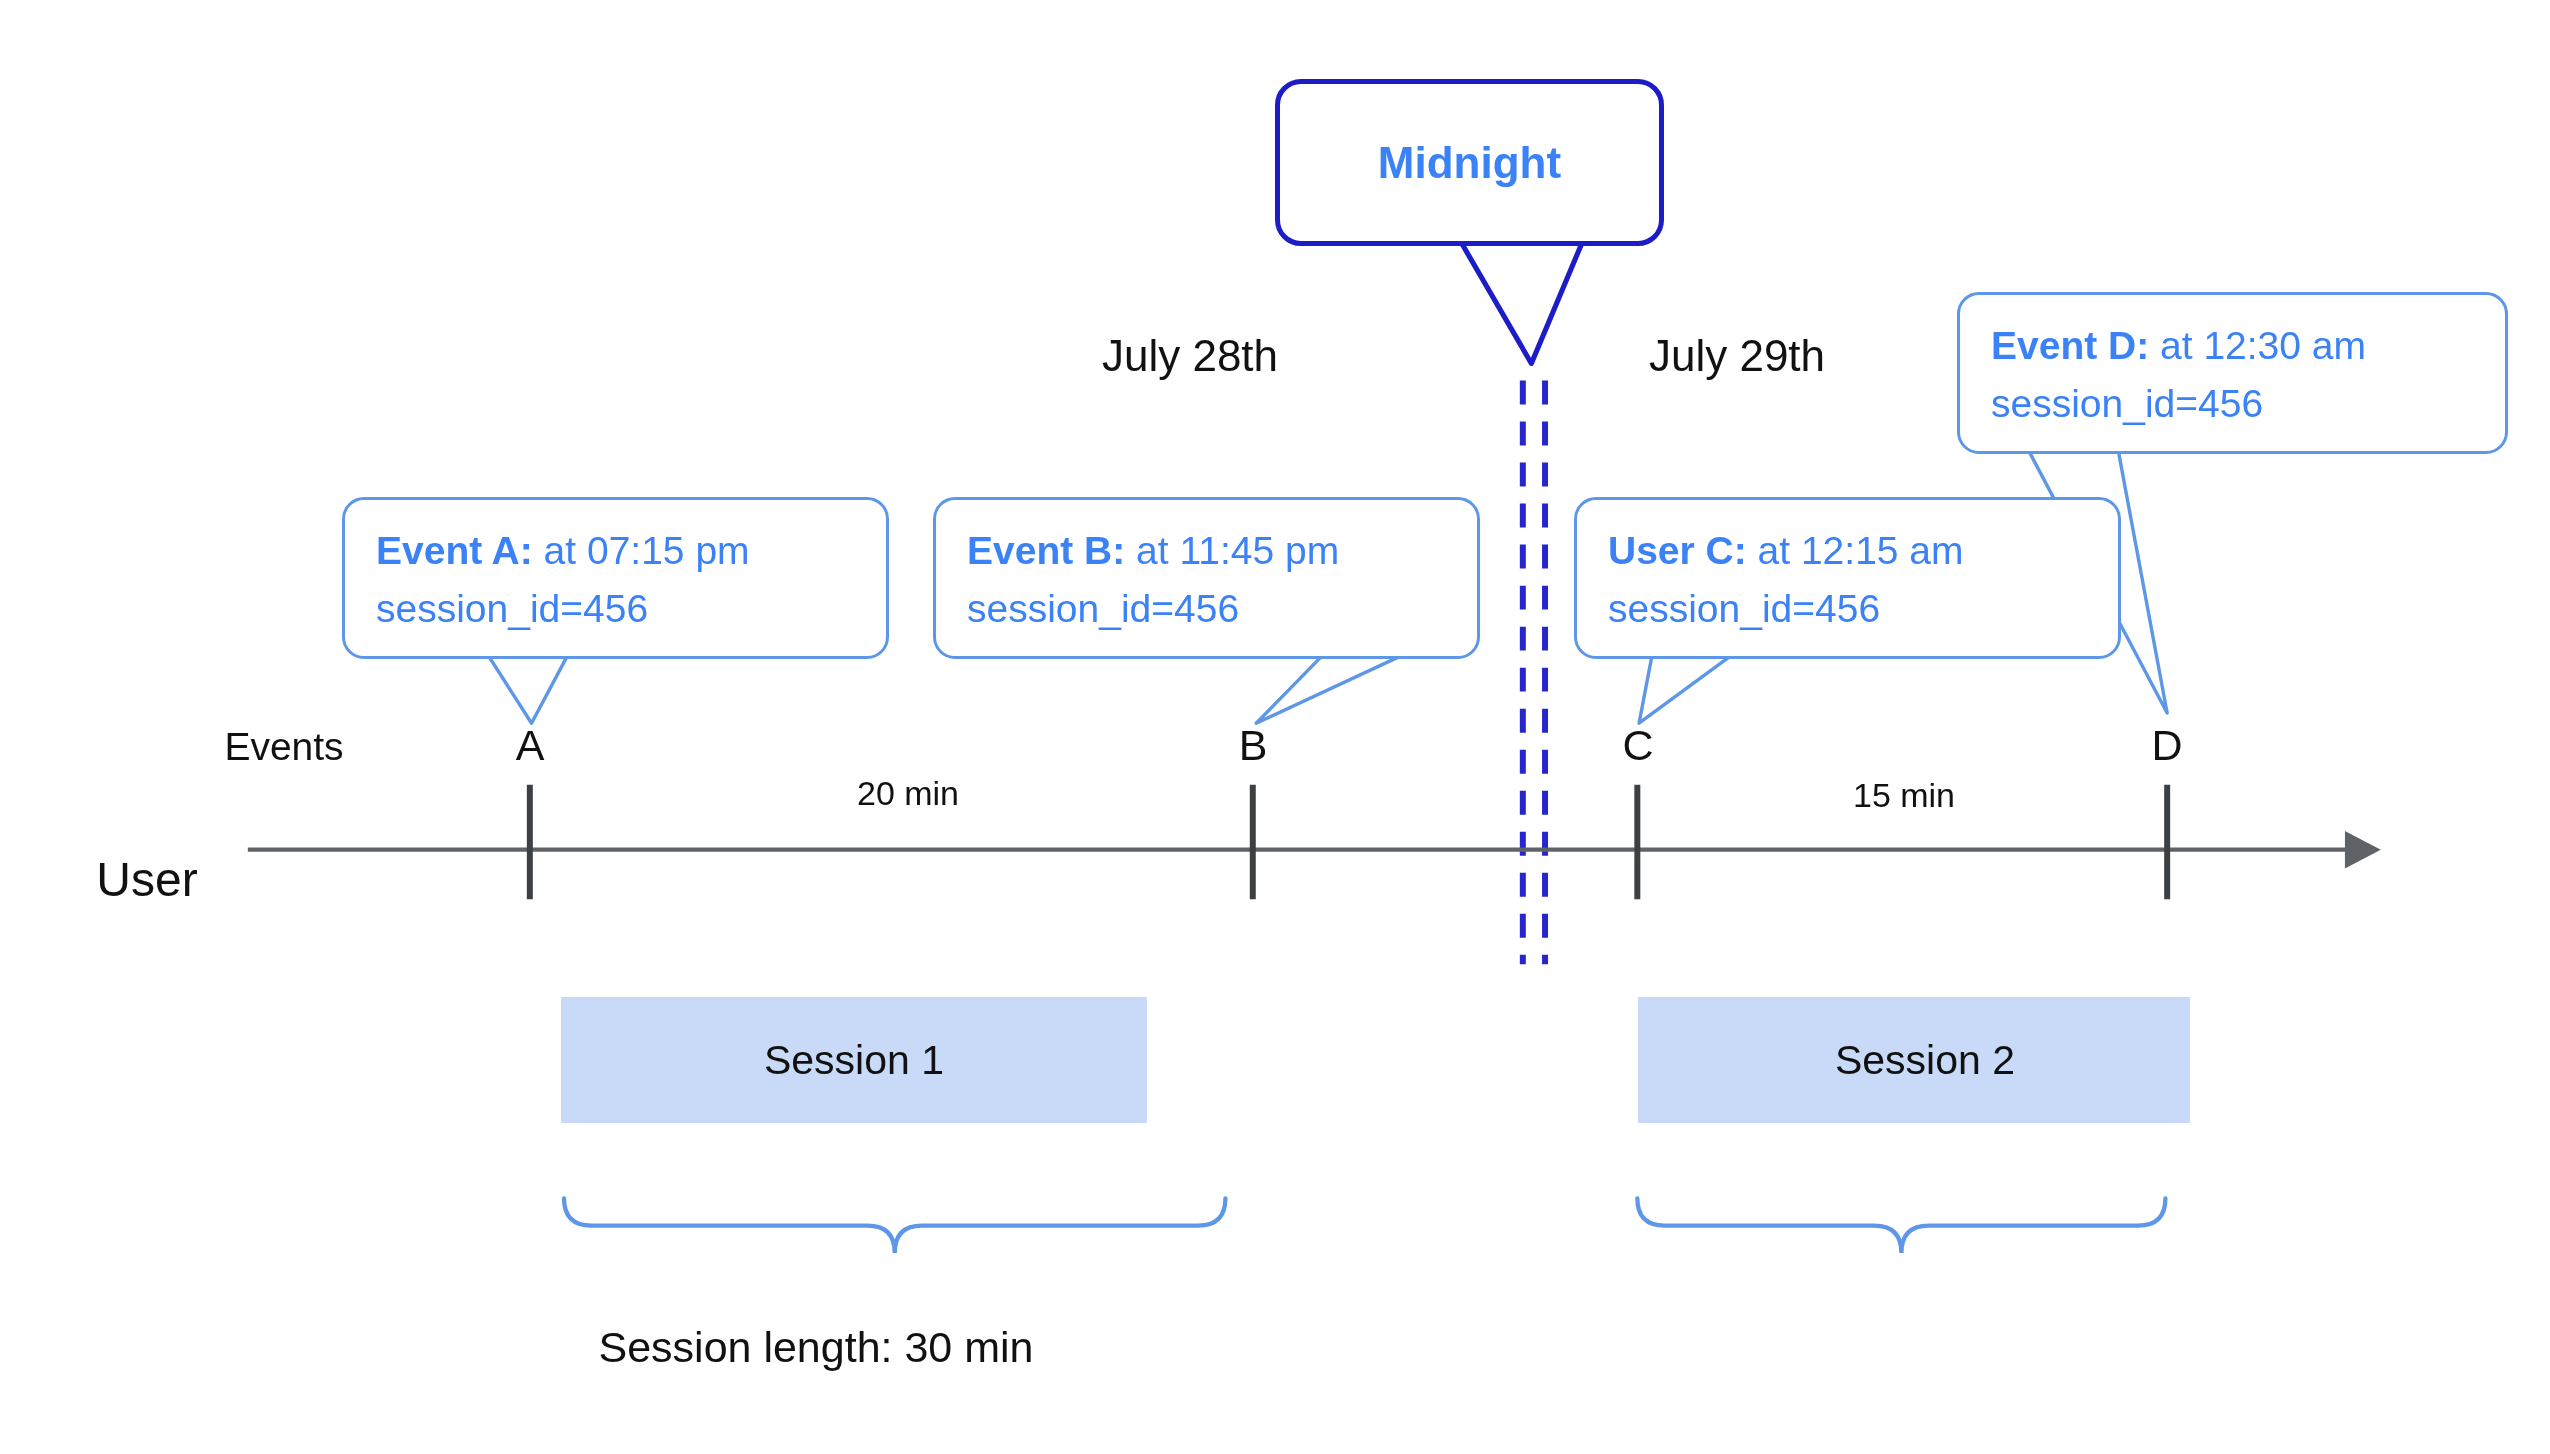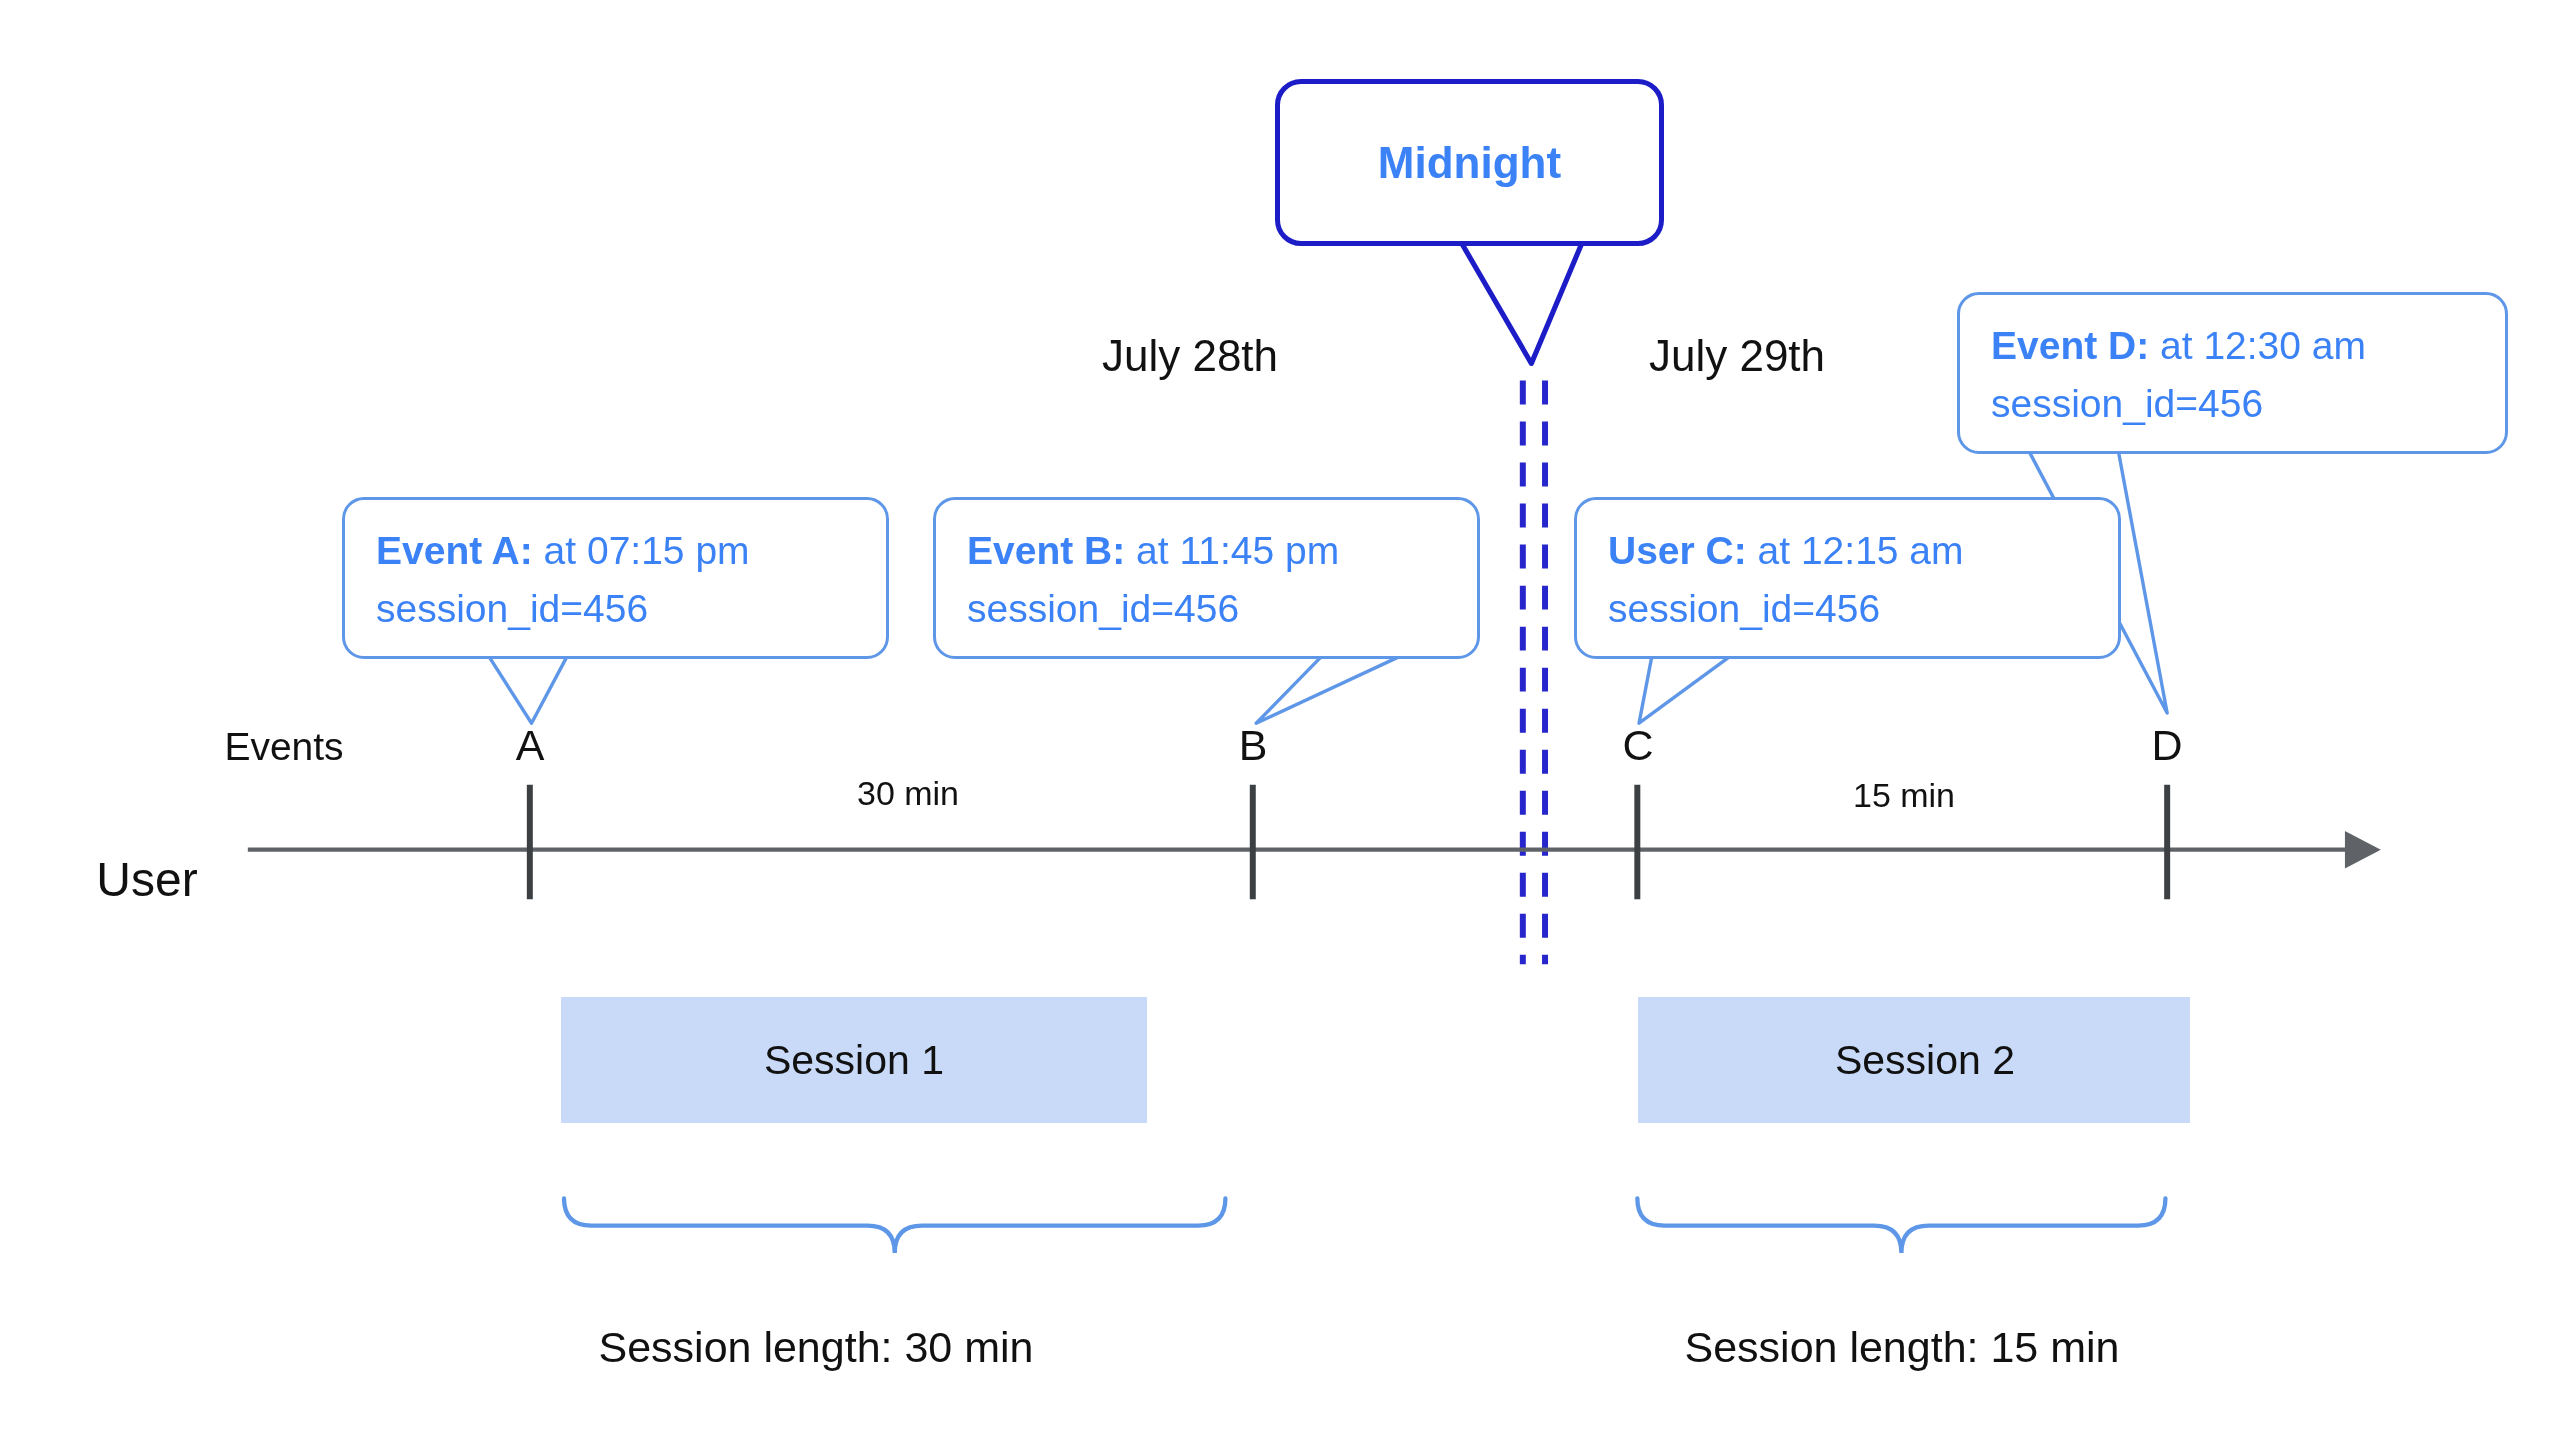--- a/index.html
+++ b/index.html
@@ -123,27 +123,26 @@
     <div><span class="bold">Event D:</span><span> at 12:30 am</span></div>
     <div>session_id=456</div>
   </div>
 
   <div class="lbl events-lbl" style="left:284px; top:747px;">Events</div>
   <div class="lbl tick-lbl" style="left:530px; top:745px;">A</div>
   <div class="lbl tick-lbl" style="left:1253px; top:745px;">B</div>
   <div class="lbl tick-lbl" style="left:1638px; top:745px;">C</div>
   <div class="lbl tick-lbl" style="left:2167px; top:745px;">D</div>
   <div class="lbl user-lbl" style="left:147px; top:855px;">User</div>
-  <div class="lbl interval-lbl" style="left:908px; top:793px;">30 min</div>
+  <div class="lbl interval-lbl" style="left:908px; top:793px;">20 min</div>
   <div class="lbl interval-lbl" style="left:1904px; top:795px;">15 min</div>
 
   <div class="session-box" style="left:561px; top:997px; width:586px; height:126px;">
     <span>Session 1</span>
   </div>
   <div class="session-box" style="left:1638px; top:997px; width:530px; height:126px;padding-left:22px;">
     <span>Session 2</span>
   </div>
 
   <div class="lbl length-lbl" style="left:816px; top:1347px;">Session length: 30 min</div>
-  <div class="lbl length-lbl" style="left:1902px; top:1347px;">Session length: 15 min</div>
 
 </div>
 
 
 </body></html>

